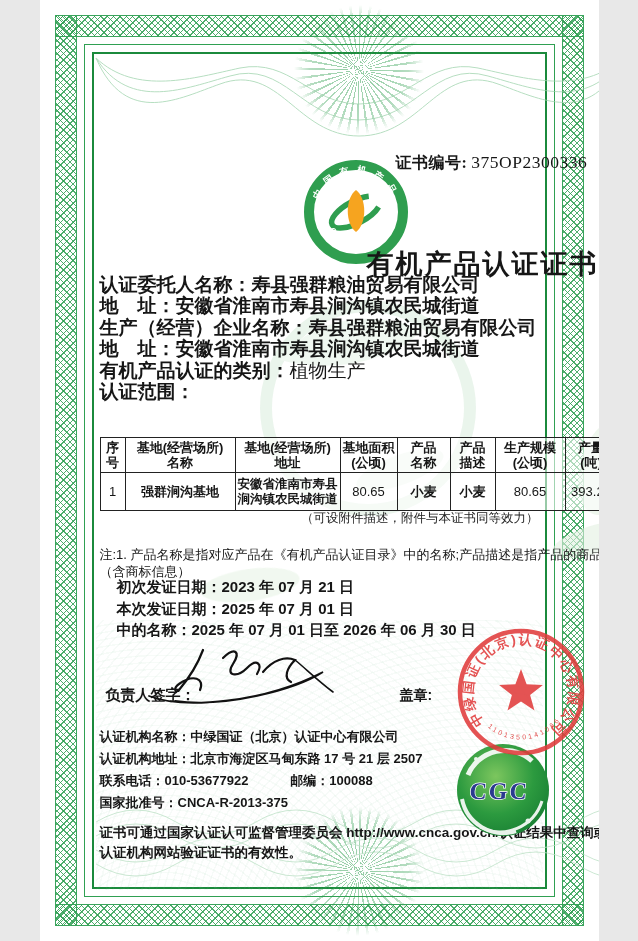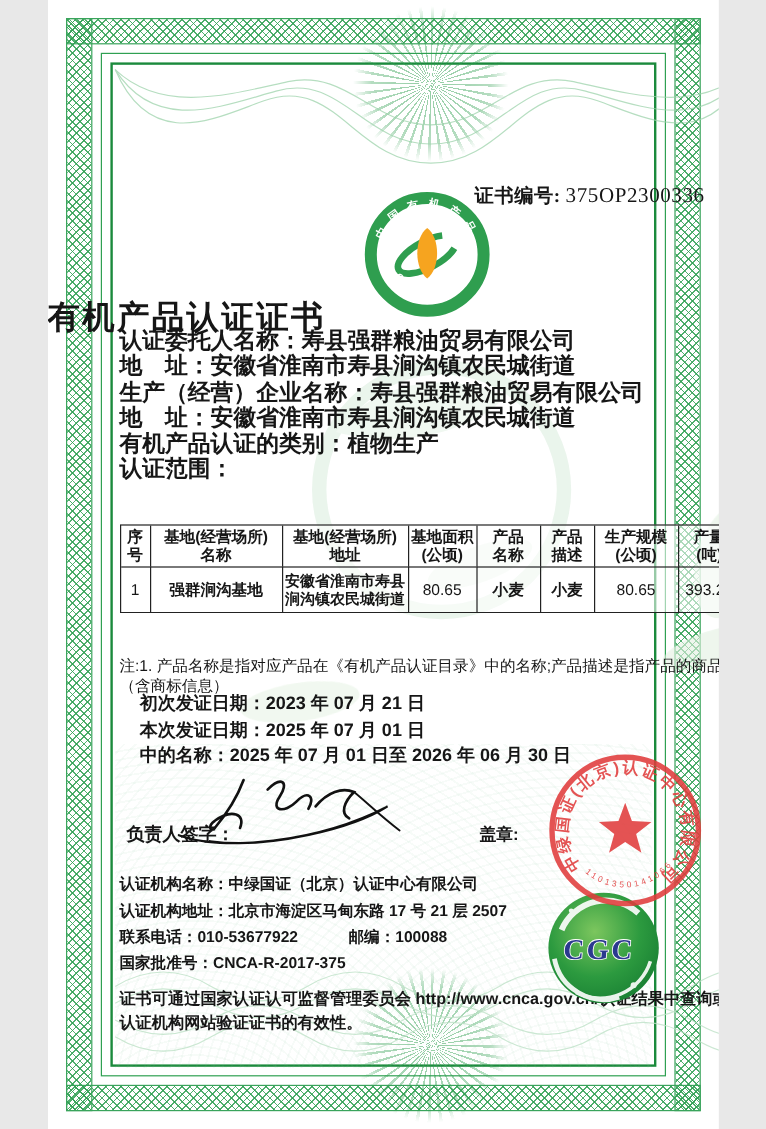--- a/index.html
+++ b/index.html
@@ -30,25 +30,25 @@
   .mesh{position:absolute;left:56px;right:56px;top:620px;height:270px;pointer-events:none;opacity:.55;
     background:
       repeating-radial-gradient(circle at 15% 130%, rgba(140,200,160,.14) 0 1.5px, rgba(0,0,0,0) 1.5px 7px),
       repeating-radial-gradient(circle at 85% 130%, rgba(140,200,160,.12) 0 1.5px, rgba(0,0,0,0) 1.5px 7px);}
 
   
   .cert-no{position:absolute;left:356px;top:152px;font-family:"Liberation Serif",serif;
            font-size:16px;font-weight:700;letter-spacing:.5px}
   .cert-no .num{font-weight:400;font-size:17.5px;margin-left:4px}
 
-  .title{position:absolute;left:0;right:0;top:246px;text-align:left;
+  .title{position:absolute;left:0;right:0;top:246px;text-align:right;
          font-size:27px;font-weight:800;letter-spacing:2px}
 
   .info{position:absolute;left:60px;top:274px;width:524px;font-size:19px;font-weight:700;line-height:21.4px}
-  .kai{font-family:"DejaVu Serif",serif;font-weight:700}
+  .kai{font-family:"DejaVu Serif",serif;font-weight:400}
 
   .scope-table{position:absolute;left:60px;top:437px;width:518px;border:1.3px solid #222;
     display:grid;grid-template-columns:24px 110px 105px 57px 53px 45px 70px auto;
     grid-template-rows:34px 38px;font-size:13px;font-weight:700;text-align:center;background:rgba(255,255,255,.55)}
   .cell{display:flex;align-items:center;justify-content:center;white-space:pre-line;
         line-height:15px;border-left:1.2px solid #222;border-top:1.2px solid #222;padding:1px}
   .cell.c0{border-left:none}
   .cell.r0{border-top:none}
   .cell.plain{font-weight:400}
   .cell.addr{font-size:12.5px}
@@ -159,20 +159,21 @@
     <div class="cell">强群涧沟基地</div>
     <div class="cell addr">安徽省淮南市寿县
 涧沟镇农民城街道</div>
     <div class="cell plain">80.65</div>
     <div class="cell">小麦</div>
     <div class="cell">小麦</div>
     <div class="cell plain">80.65</div>
     <div class="cell plain">393.21</div>
   </div>
 
+  <div class="attach">（可设附件描述，附件与本证书同等效力）</div>
   <div class="note">注:1. 产品名称是指对应产品在《有机产品认证目录》中的名称;产品描述是指产品的商品名
 （含商标信息）</div>
 
   <div class="dates">
     <div><span>初次发证日期：</span><span>2023 年 07 月 21 日</span></div>
     <div><span>本次发证日期：</span><span>2025 年 07 月 01 日</span></div>
     <div><span>中的名称：</span><span>2025 年 07 月 01 日至 2026 年 06 月 30 日</span></div>
   </div>
 
   <svg class="signature" viewBox="0 0 210 78">
@@ -184,21 +185,21 @@
       <path d="M150,22 C160,30 172,42 188,54" stroke-width="1.6"></path>
     </g>
   </svg>
   <div class="sign-label">负责人签字：</div>
   <div class="seal-label">盖章:</div>
 
   <div class="org">
     <div><span>认证机构名称：</span><span>中绿国证（北京）认证中心有限公司</span></div>
     <div><span>认证机构地址：</span><span>北京市海淀区马甸东路 17 号 21 层 2507</span></div>
     <div><span>联系电话：</span><span>010-53677922</span><span class="post">邮编：</span><span>100088</span></div>
-    <div><span>国家批准号：</span><span>CNCA-R-2017-375</span></div>
+    <div><span>国家批准号：</span><span>CNCA-R-2013-375</span></div>
   </div>
 
   <div class="footer-text">证书可通过国家认证认可监督管理委员会 http://www.cnca.gov.cn/认证结果中查询或
 认证机构网站验证证书的有效性。</div>
 
   <svg class="cgc-logo" viewBox="0 0 106 106">
     <defs>
       <radialGradient id="gg" cx="42%" cy="35%" r="75%">
         <stop offset="0%" stop-color="#7cc65e"></stop>
         <stop offset="55%" stop-color="#2c9a3f"></stop>

